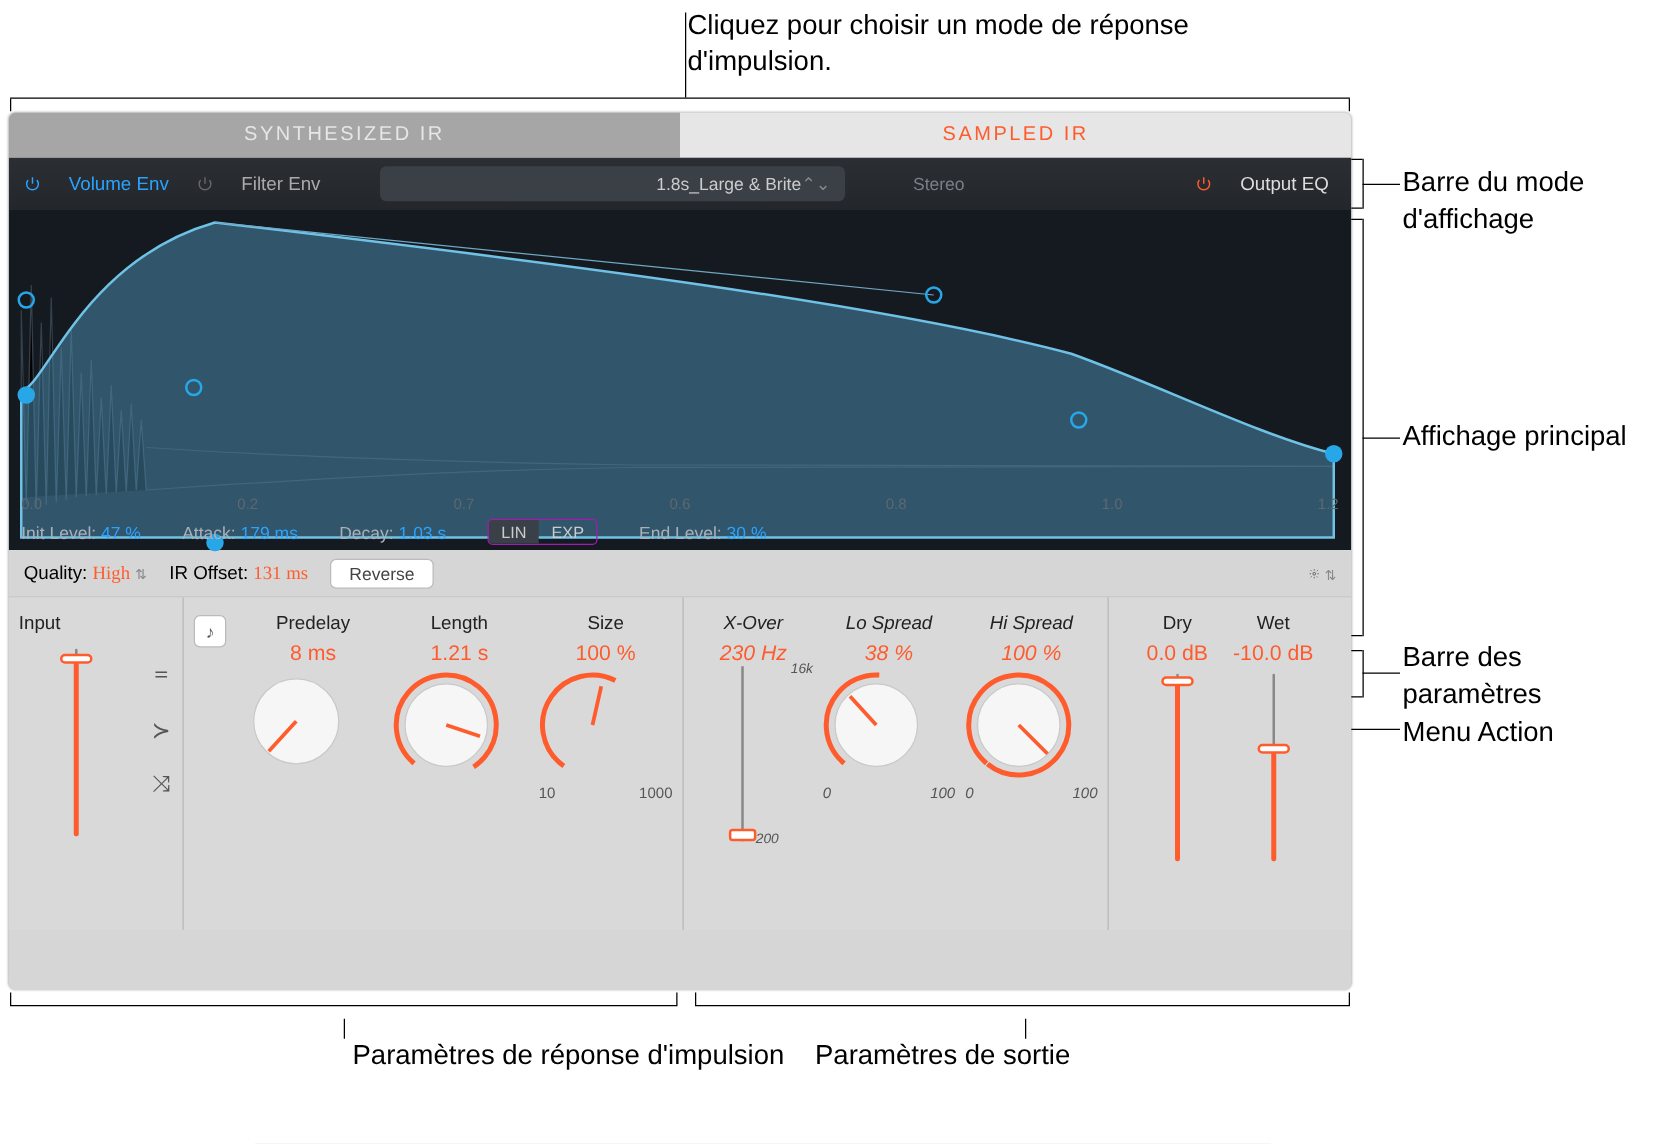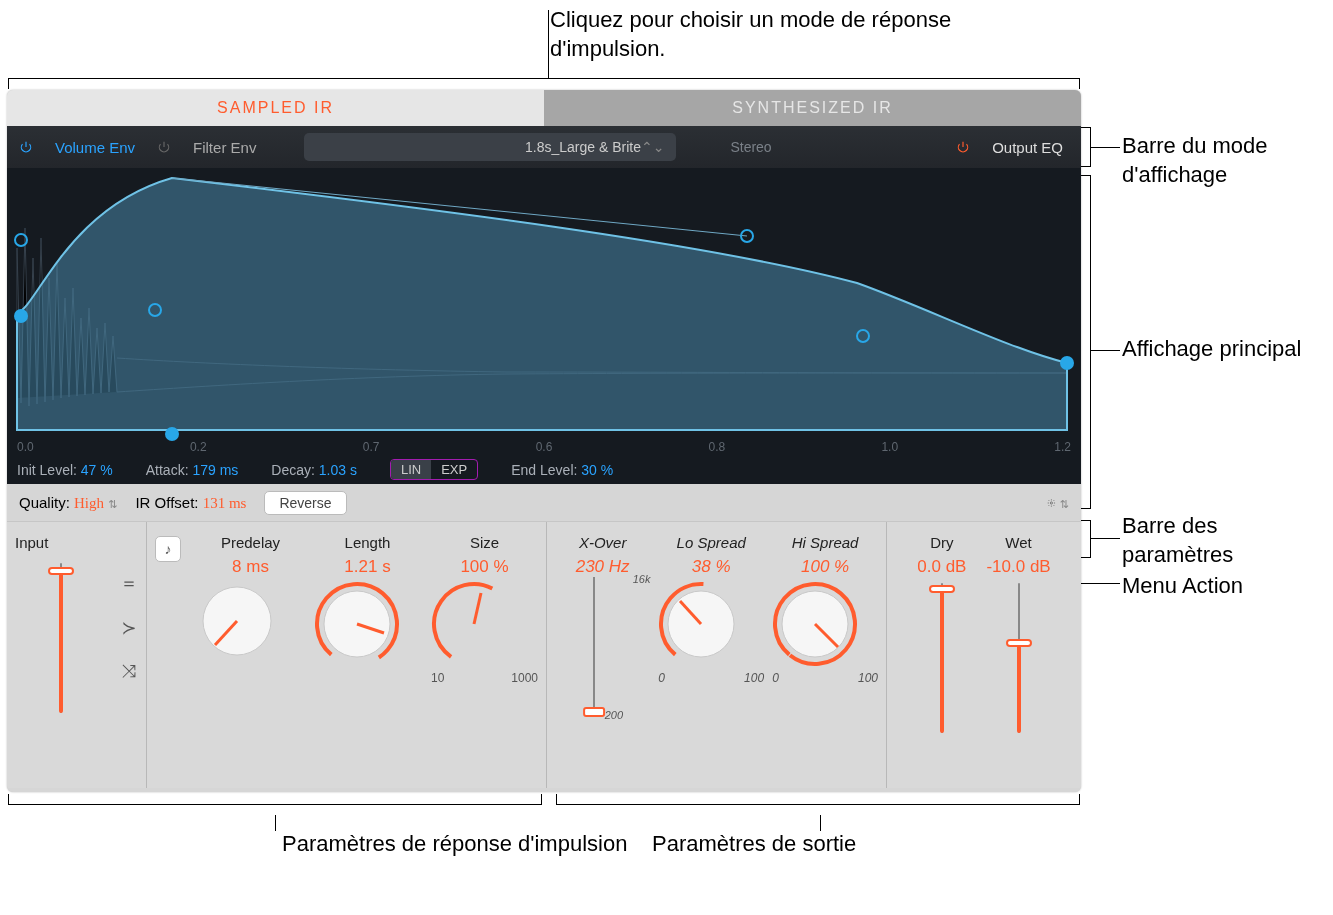--- a/index.html
+++ b/index.html
@@ -31,21 +31,21 @@
   .pwr.on svg { stroke:#2aa3ff; }
   .pwr.off svg { stroke:#666; }
   .pwr.red svg { stroke:#ff5c2e; }
   .chip { padding:2px 12px; border-radius:4px; cursor:pointer; font-size:15px; }
   .chip.active { color:#2aa3ff; }
   .chip.inactive { color:#aaa; }
   .irselect { flex:1; margin:0 28px; height:28px; display:flex; align-items:center; padding:0 12px; background:#3b4047; border-radius:5px; color:#ccc; justify-content:flex-end; cursor:pointer; max-width:372px; }
   .stereo { color:#7a8088; margin-left:18px; margin-right:auto; }
   .outeq { color:#ddd; padding-right:8px; }
 
-  .display { position:relative; height:316px; background:#151a20; }
+  .display { position:relative; height:272px; background:#151a20; }
   .display svg { position:absolute; left:0; top:0; }
   .xaxis { position:absolute; bottom:30px; left:10px; right:10px; display:flex; justify-content:space-between; color:#5f6770; font-size:12px; }
   .envbar { position:absolute; bottom:4px; left:10px; right:10px; display:flex; gap:33px; align-items:center; color:#aab0b8; font-size:14px; }
   .envbar span.lbl { color:#aab0b8; }
   .envbar span.val { color:#2aa3ff; }
   .modeToggle { display:flex; border:1px solid #a21caf; border-radius:4px; overflow:hidden; }
   .modeToggle div { padding:2px 10px; font-size:13px; color:#ccc; cursor:pointer; }
   .modeToggle div.sel { background:#3a4048; }
 
   .parambar { height:38px; display:flex; align-items:center; padding:0 12px; gap:18px; background:#d6d6d6; border-bottom:1px solid #c6c6c6; }
@@ -108,22 +108,22 @@
   <div class="tickv" style="left:275px; top:815px; height:16px;"></div>
   <div class="annot" style="left:282px; top:830px;">Paramètres de réponse d'impulsion</div>
 
   <div class="bracket-hd" style="left:556px; top:804px; width:524px;"></div>
   <div class="tickv" style="left:820px; top:815px; height:16px;"></div>
   <div class="annot" style="left:652px; top:830px;">Paramètres de sortie</div>
 
   <div class="plugin">
 
     <div class="tabs">
+      <div class="tab inactive">SYNTHESIZED IR</div>
       <div class="tab active">SAMPLED IR</div>
-      <div class="tab inactive">SYNTHESIZED IR</div>
     </div>
 
     <div class="modebar">
       <span class="pwr on">
           <svg viewBox="0 0 24 24" fill="none" stroke-width="2">
             <path d="M12 3v9"></path>
             <path d="M6 7a8 8 0 1 0 12 0"></path>
           </svg>
         </span>
       <span class="chip active">Volume Env</span>

